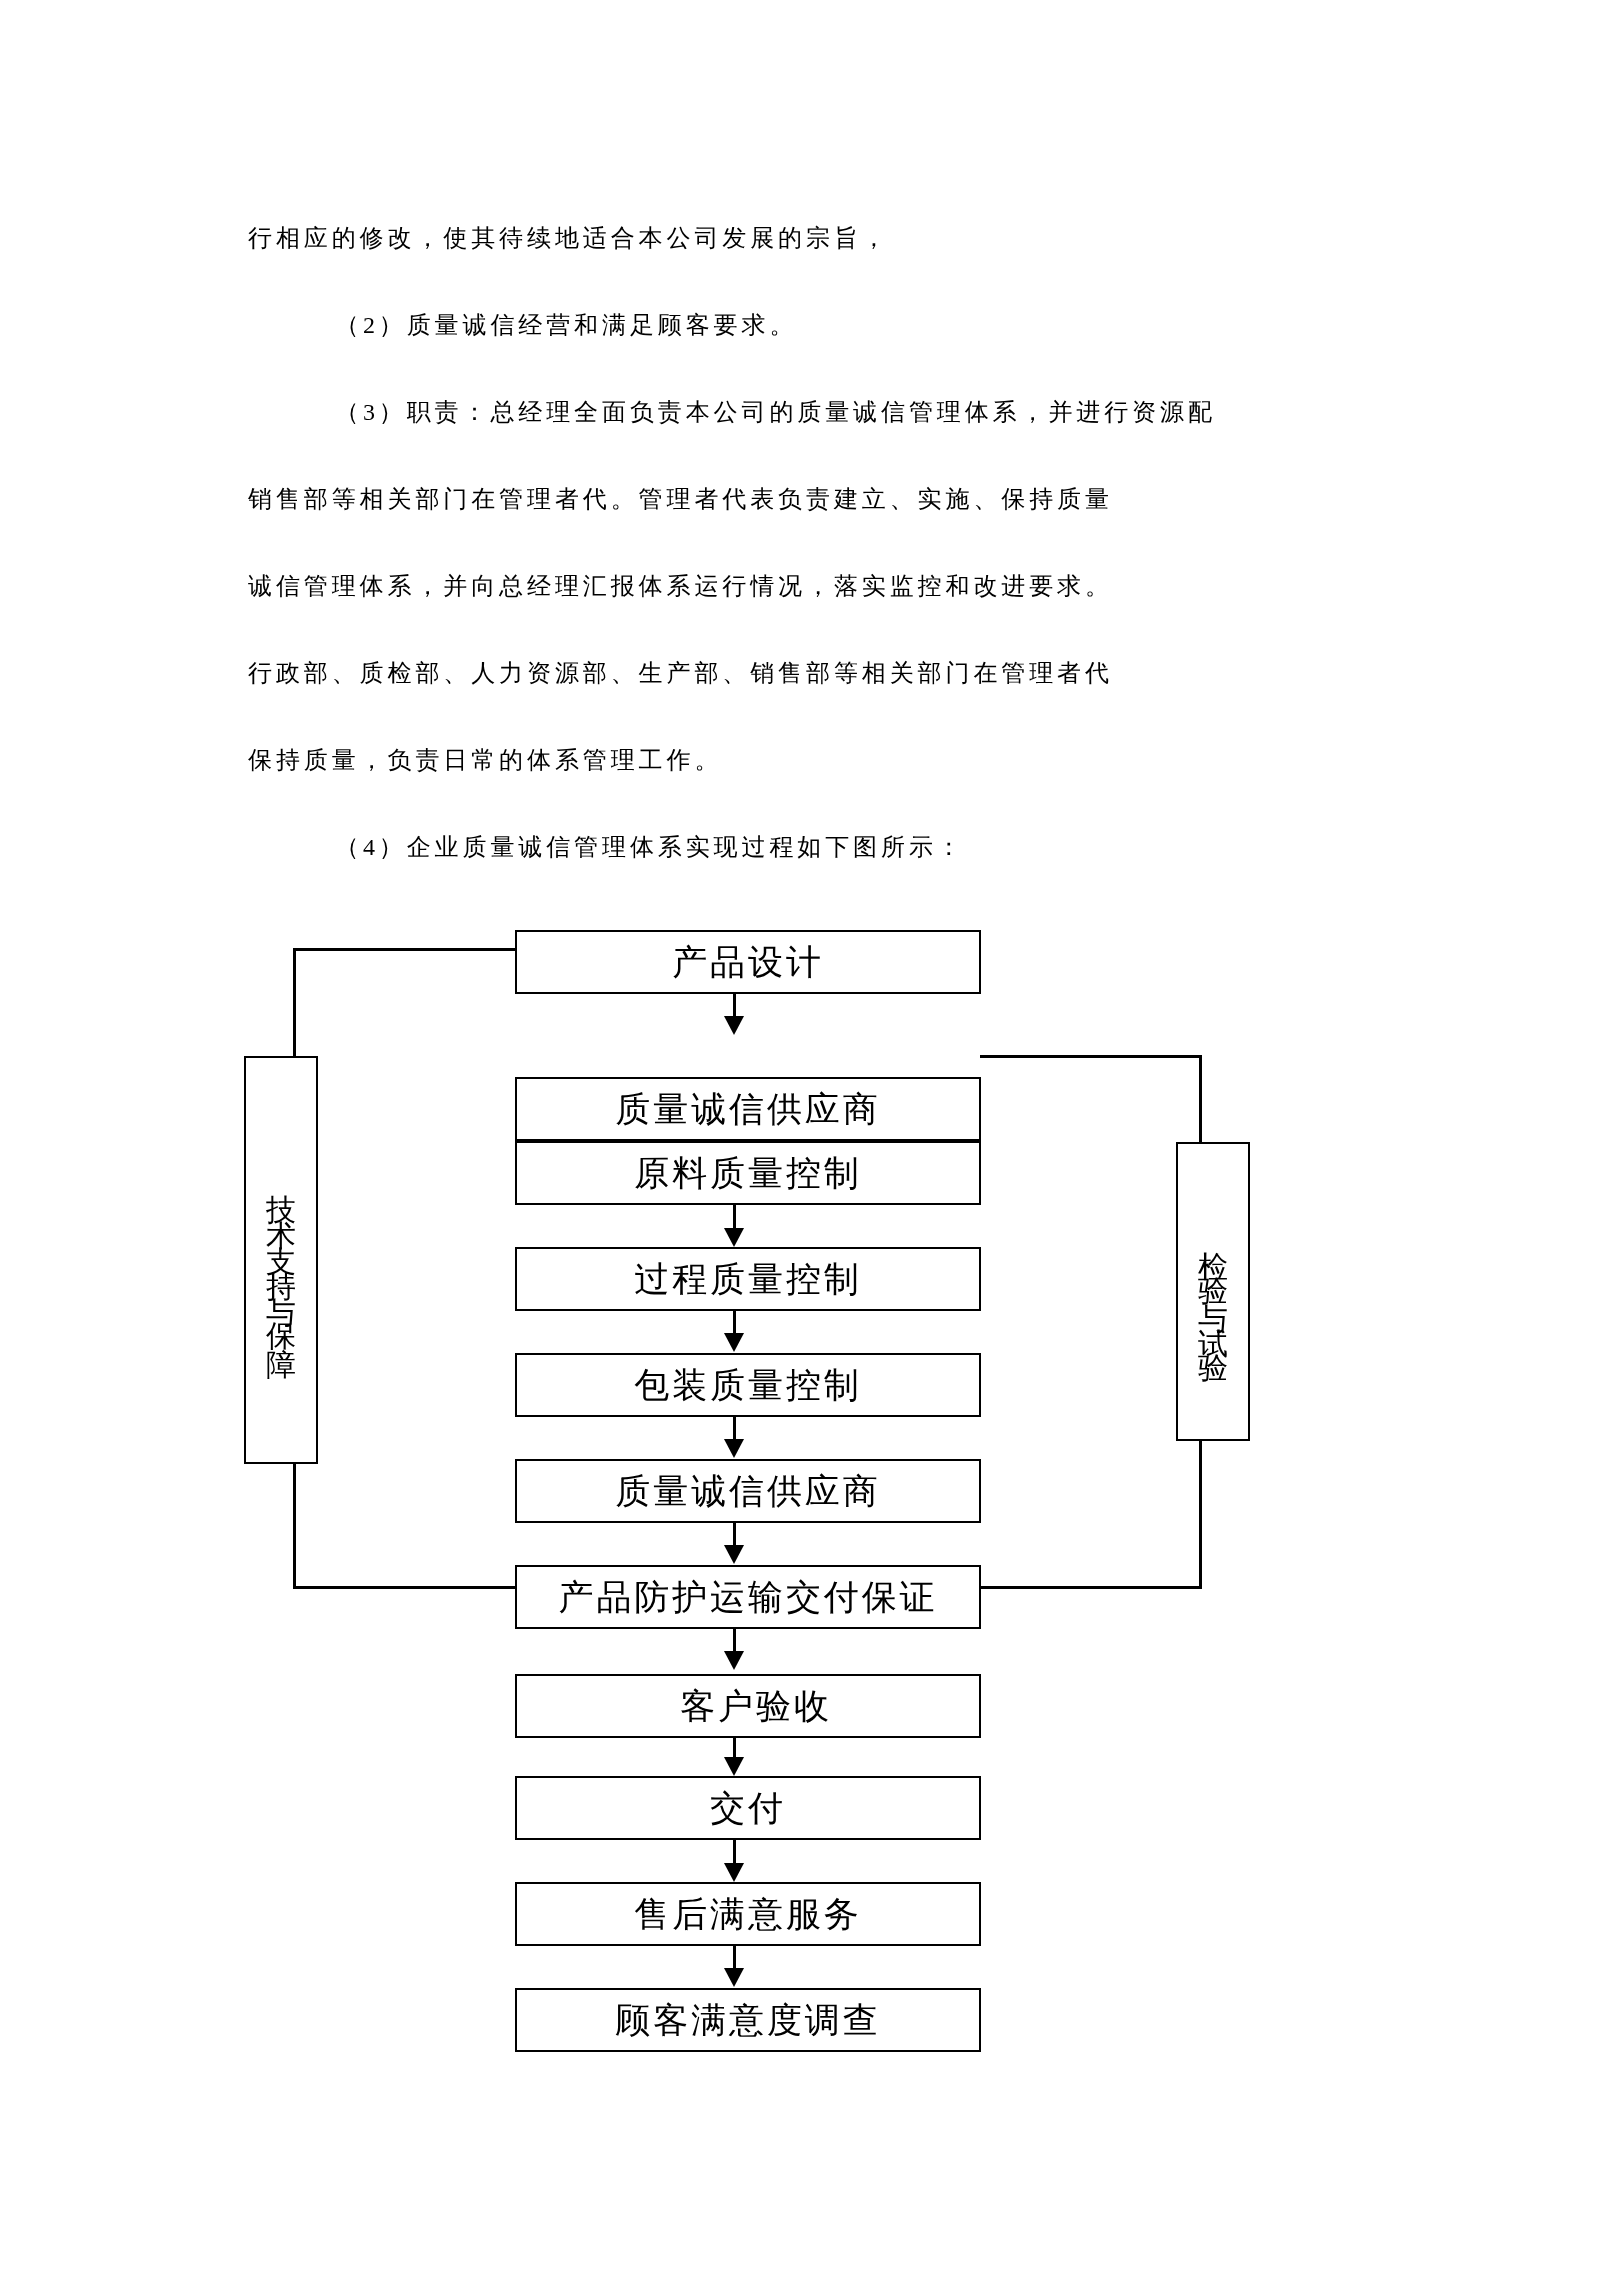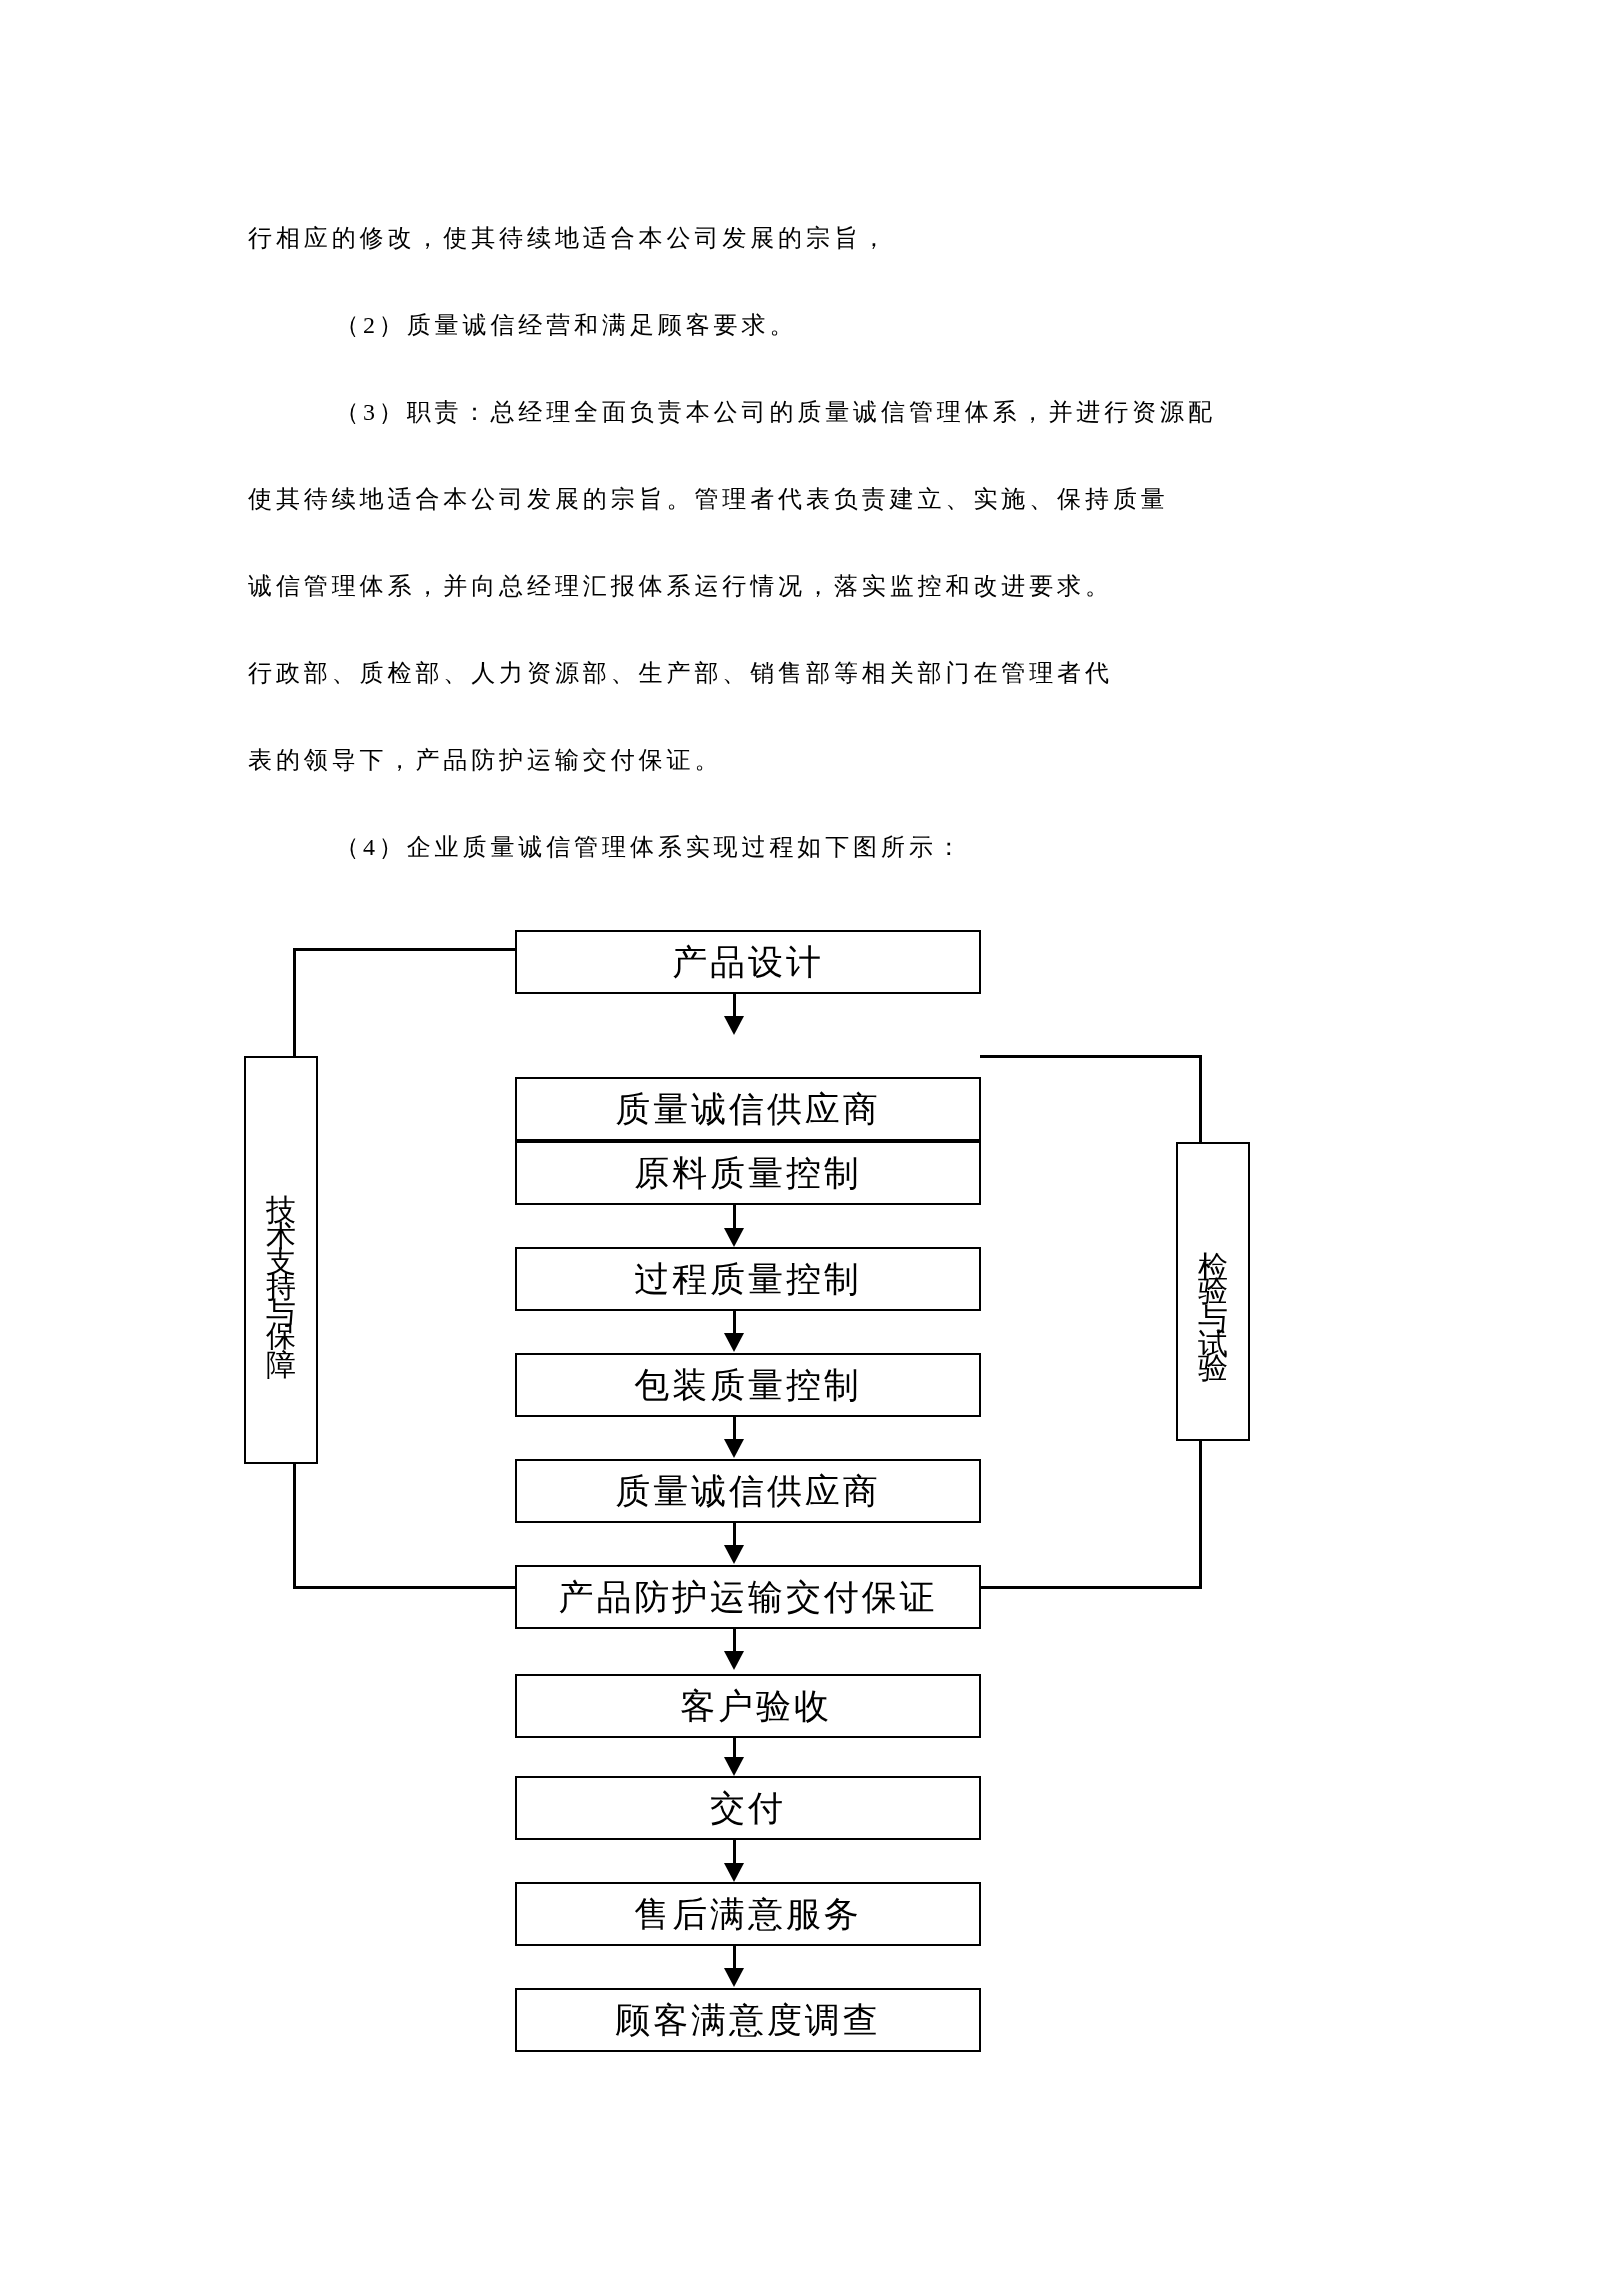--- a/index.html
+++ b/index.html
@@ -47,24 +47,24 @@
 </style>
 </head>
 <body>
 
 <div class="page">
 
   <div class="textblock">
     <p>行相应的修改，使其待续地适合本公司发展的宗旨，</p>
     <p class="indent">（2）质量诚信经营和满足顾客要求。</p>
     <p class="indent">（3）职责：总经理全面负责本公司的质量诚信管理体系，并进行资源配</p>
-    <p>使其待续地适合本公司发展的宗旨。管理者代表负责建立、实施、保持质量</p>
+    <p>销售部等相关部门在管理者代。管理者代表负责建立、实施、保持质量</p>
     <p>诚信管理体系，并向总经理汇报体系运行情况，落实监控和改进要求。</p>
     <p>行政部、质检部、人力资源部、生产部、销售部等相关部门在管理者代</p>
-    <p>表的领导下，产品防护运输交付保证。</p>
+    <p>保持质量，负责日常的体系管理工作。</p>
     <p class="indent">（4）企业质量诚信管理体系实现过程如下图所示：</p>
   </div>
 
   <div class="diagram">
 
     <div class="hline" style="left:294px; top:930px; width:221px;"></div>
     <div class="vline" style="left:293px; top:930px; height:108px;"></div>
     <div class="vline" style="left:293px; top:1446px; height:125px;"></div>
     <div class="hline" style="left:293px; top:1568px; width:222px;"></div>
 

